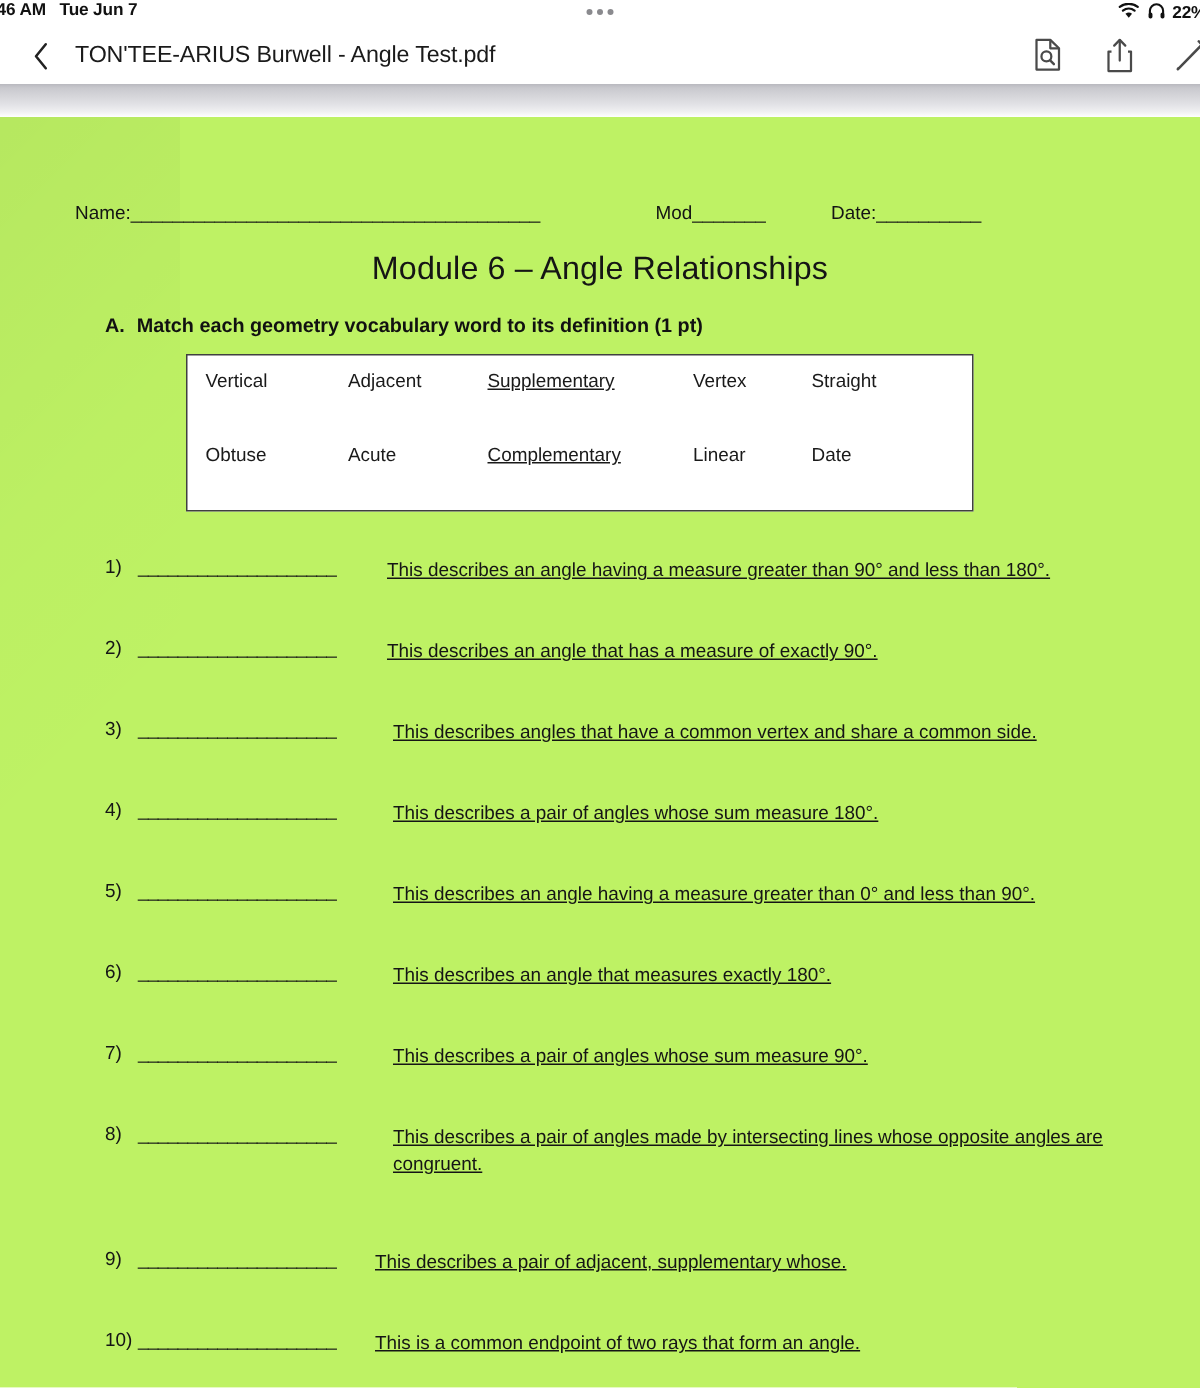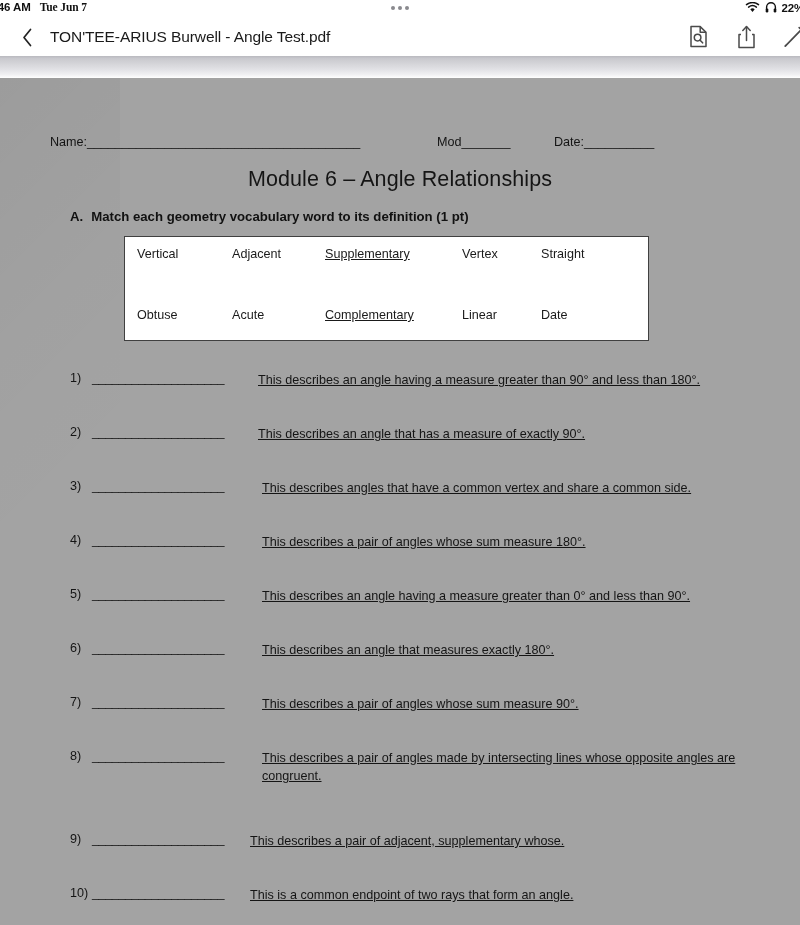--- a/index.html
+++ b/index.html
@@ -26,21 +26,21 @@
     display: flex; align-items: center;
     font-size: 11.5px; font-weight: bold;
     color: #111111;
   }
   .status-left {
     position: absolute; left: -6px; top: 1px;
     display: flex; align-items: baseline; gap: 9px;
     white-space: nowrap;
   }
   .status-time { letter-spacing: -0.1px; }
-  .status-date { letter-spacing: -0.1px; font-family: Liberation Serif, serif; }
+  .status-date { letter-spacing: -0.1px; }
 
   .status-handle {
     position: absolute; left: 50%; top: 6px;
     transform: translateX(-50%);
     display: flex; gap: 3px;
   }
   .status-handle i {
     display: block; width: 4px; height: 4px;
     border-radius: 50%; background: #8a8a8e;
   }
@@ -92,21 +92,21 @@
     width: 800px; height: 22px;
     background: linear-gradient(180deg,
         #b9b9bf 0%, #c9c9ce 12%, #d6d6da 38%,
         #e2e2e6 62%, #f0f0f2 84%, #ffffff 100%);
   }
 
   
   .page {
     position: absolute; top: 78px; left: 0;
     width: 800px; height: 847px;
-    background: #a3a3a3;
+    background: #bef264;
     overflow: hidden;
   }
   
   .page::before {
     content: "";
     position: absolute; left: 0; top: 0;
     width: 120px; height: 520px;
     background: linear-gradient(135deg, rgba(0,0,0,0.045) 0%, rgba(0,0,0,0.012) 45%, rgba(0,0,0,0) 78%);
     pointer-events: none;
   }
@@ -147,21 +147,21 @@
     position: absolute; top: 158px; left: 124px;
     width: 525px; height: 105px;
     border: 1.6px solid #404040;
     background: #ffffff;
   }
   .wb-row {
     position: absolute; left: 0; width: 525px; height: 24px;
     font-size: 12.6px; color: #1a1a1a;
   }
   .wb-row.r1 { top: 10px; }
-  .wb-row.r2 { top: 59px; margin-top: 12px; }
+  .wb-row.r2 { top: 59px; }
   .wb-cell { position: absolute; top: 0; white-space: nowrap; }
   .wb-c0 { left: 12px; }
   .wb-c1 { left: 107px; }
   .wb-c2 { left: 200px; text-decoration: underline; }
   .wb-c3 { left: 337px; }
   .wb-c4 { left: 416px; }
 
   
   .q {
     position: absolute; left: 0; width: 800px;

